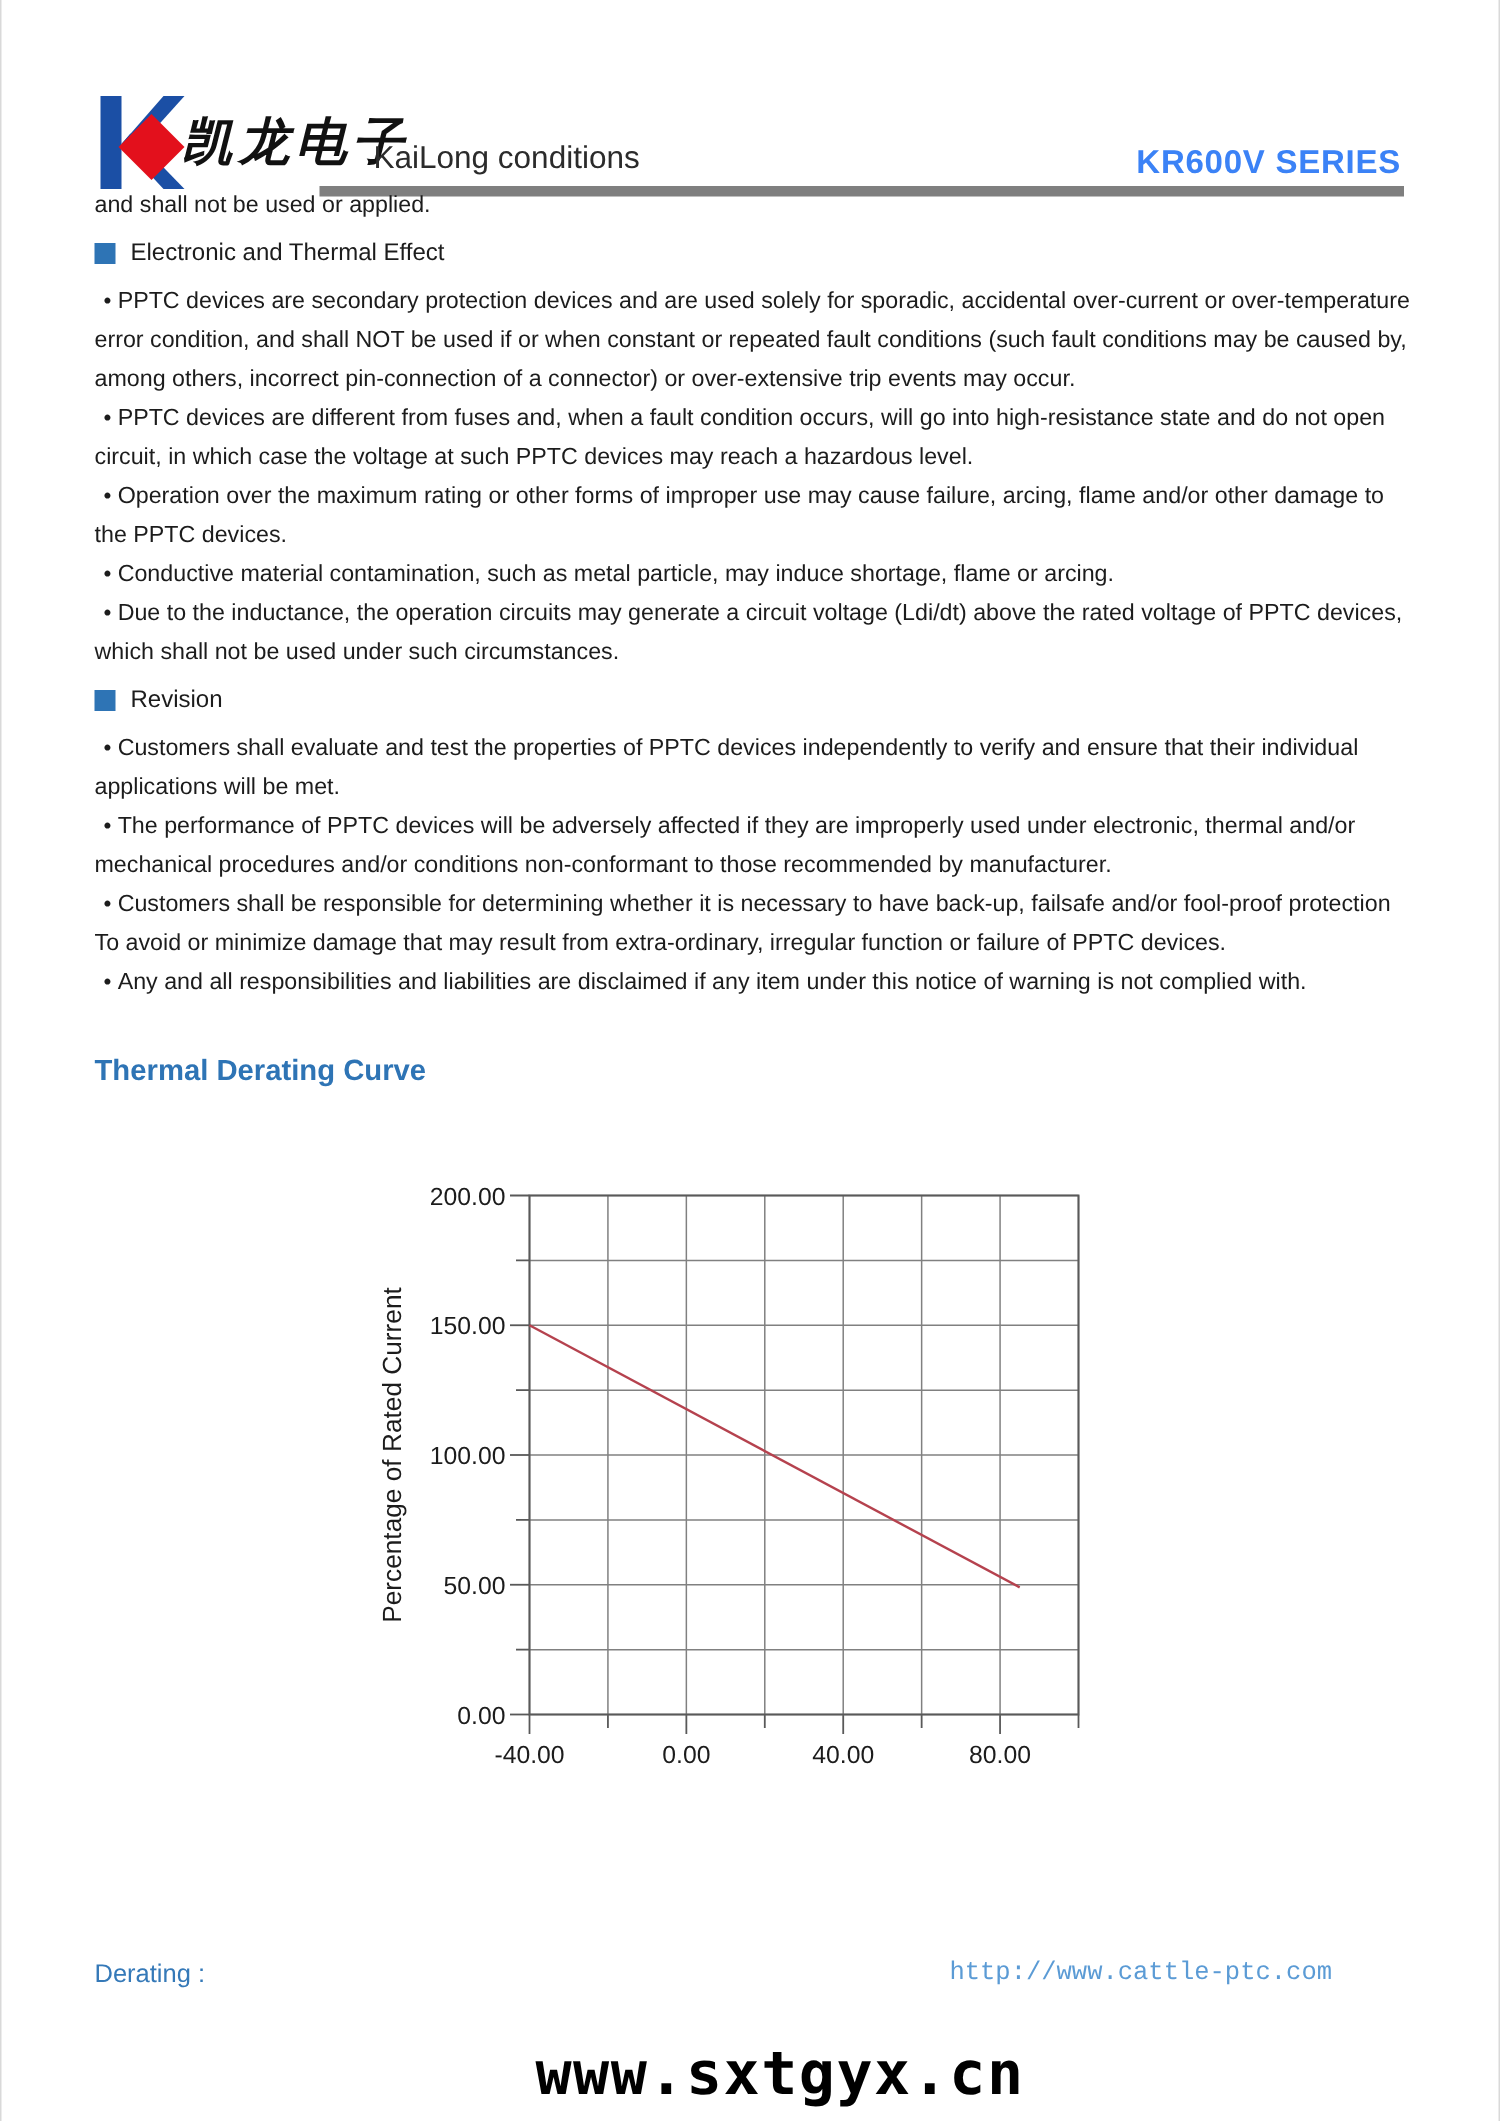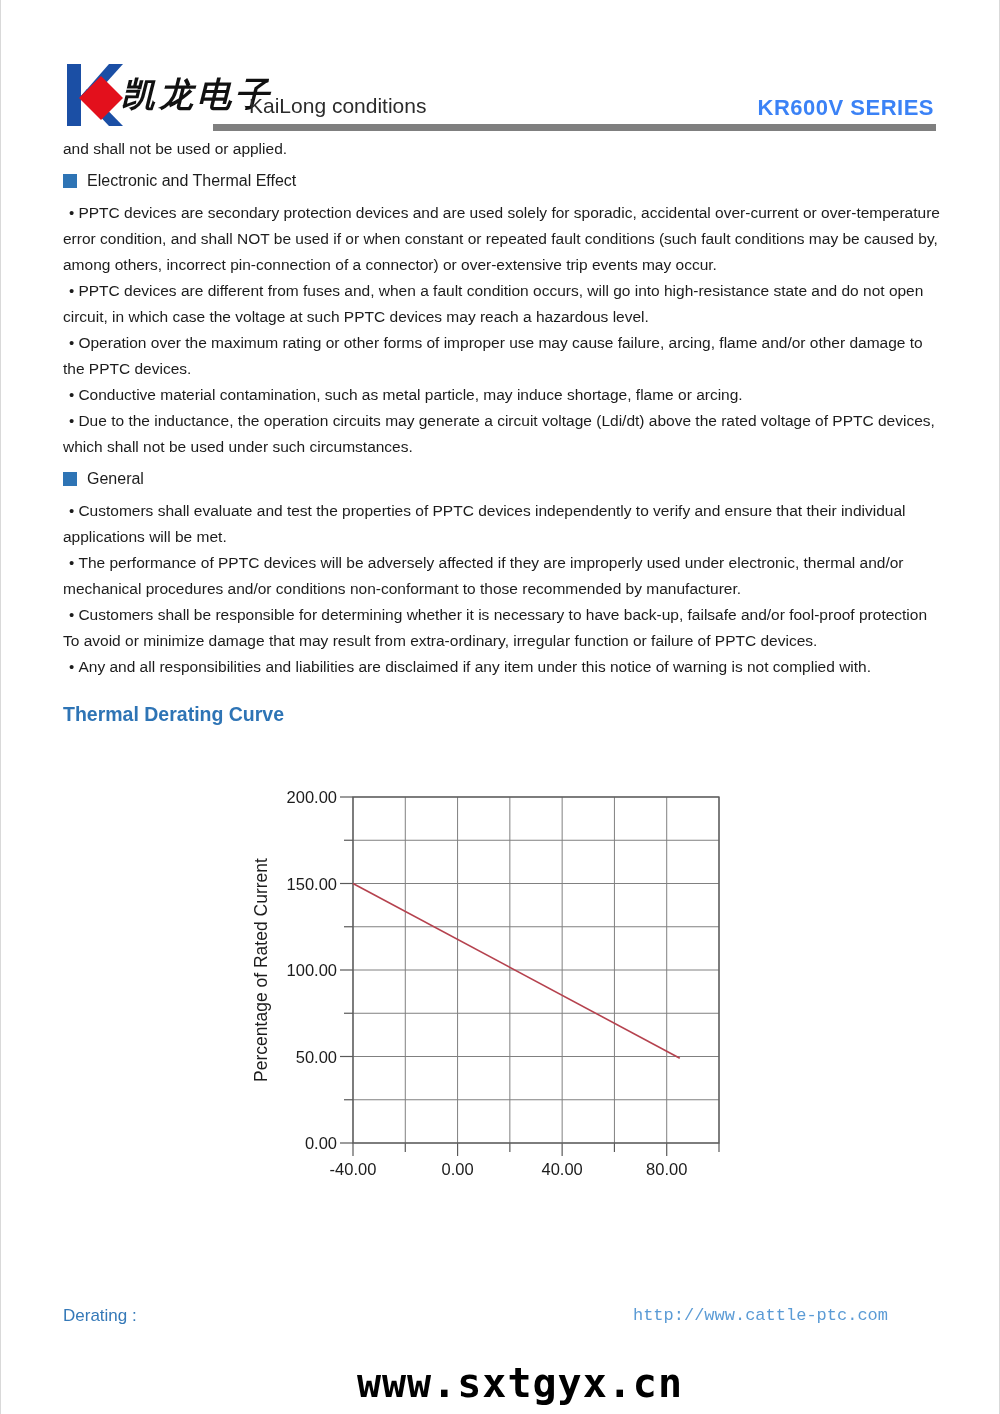--- a/index.html
+++ b/index.html
@@ -12,21 +12,21 @@
   
   .logo-svg { position:absolute; left:60px; top:62px; }
   .brand-cn {
     position:absolute; left:120px; top:72px; font-size:34px; font-weight:bold;
     font-style:italic; font-family:Liberation Serif, serif; color:#111; letter-spacing:4px;
   }
   .brand-en { position:absolute; left:248px; top:94px; font-size:21px; color:#2b2b2b; }
   .series-title { position:absolute; right:65px; top:95px; font-size:22px; font-weight:bold; color:#3b82f6; letter-spacing:0.5px; }
   .header-rule { position:absolute; left:212px; top:124px; width:723px; height:7px; background:#7f7f7f; }
   
-  .body-text { position:absolute; left:62px; top:136px; width:878px; font-size:15.5px; line-height:26px; color:#1c1c1c; }
+  .body-text { position:absolute; left:62px; top:124px; width:878px; font-size:15.5px; line-height:26px; color:#1c1c1c; }
   .intro-line { margin-bottom:2px; }
   .sec-heading { display:flex; align-items:center; gap:10px; font-size:16px; color:#1c1c1c; margin:6px 0 6px 0; }
   .sec-square { display:inline-block; width:14px; height:14px; background:#2e74b5; flex:0 0 auto; }
   p.bullet { text-indent:6px; margin:0; }
   p.bullet::before { content:"\2022\00a0"; font-size:15px; }
   
   .chart-heading { position:absolute; left:62px; top:703px; font-size:19.5px; font-weight:bold; color:#2e74b5; }
   .chart-wrap { position:absolute; left:250px; top:780px; width:500px; height:420px; }
   .chart-wrap svg text { font-family:"Liberation Sans", sans-serif; fill:#1c1c1c; }
   
@@ -62,21 +62,21 @@
       <span>Electronic and Thermal Effect</span>
     </div>
     <p class="bullet">PPTC devices are secondary protection devices and are used solely for sporadic, accidental over-current or over-temperature error condition, and shall NOT be used if or when constant or repeated fault conditions (such fault conditions may be caused by, among others, incorrect pin-connection of a connector) or over-extensive trip events may occur.</p>
     <p class="bullet">PPTC devices are different from fuses and, when a fault condition occurs, will go into high-resistance state and do not open circuit, in which case the voltage at such PPTC devices may reach a hazardous level.</p>
     <p class="bullet">Operation over the maximum rating or other forms of improper use may cause failure, arcing, flame and/or other damage to the PPTC devices.</p>
     <p class="bullet">Conductive material contamination, such as metal particle, may induce shortage, flame or arcing.</p>
     <p class="bullet">Due to the inductance, the operation circuits may generate a circuit voltage (Ldi/dt) above the rated voltage of PPTC devices, which shall not be used under such circumstances.</p>
 
     <div class="sec-heading">
       <span class="sec-square"></span>
-      <span>General</span>
+      <span>Revision</span>
     </div>
     <p class="bullet">Customers shall evaluate and test the properties of PPTC devices independently to verify and ensure that their individual applications will be met.</p>
     <p class="bullet">The performance of PPTC devices will be adversely affected if they are improperly used under electronic, thermal and/or mechanical procedures and/or conditions non-conformant to those recommended by manufacturer.</p>
     <p class="bullet">Customers shall be responsible for determining whether it is necessary to have back-up, failsafe and/or fool-proof protection To avoid or minimize damage that may result from extra-ordinary, irregular function or failure of PPTC devices.</p>
     <p class="bullet">Any and all responsibilities and liabilities are disclaimed if any item under this notice of warning is not complied with.</p>
   </div>
 
   <div class="chart-heading">Thermal Derating Curve</div>
   <div class="chart-wrap" id="chart"><svg width="500" height="420" viewBox="0 0 500 420">
         <line x1="102" y1="17" x2="102" y2="363" stroke="#808080" stroke-width="1"></line>

